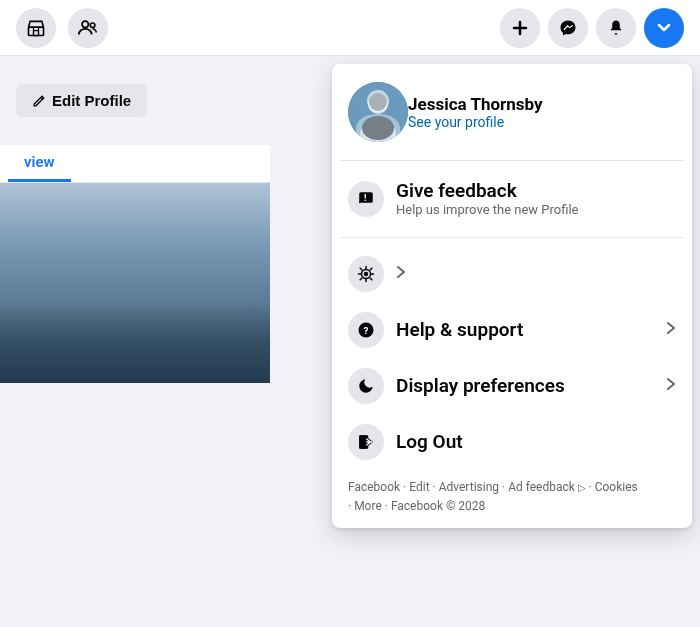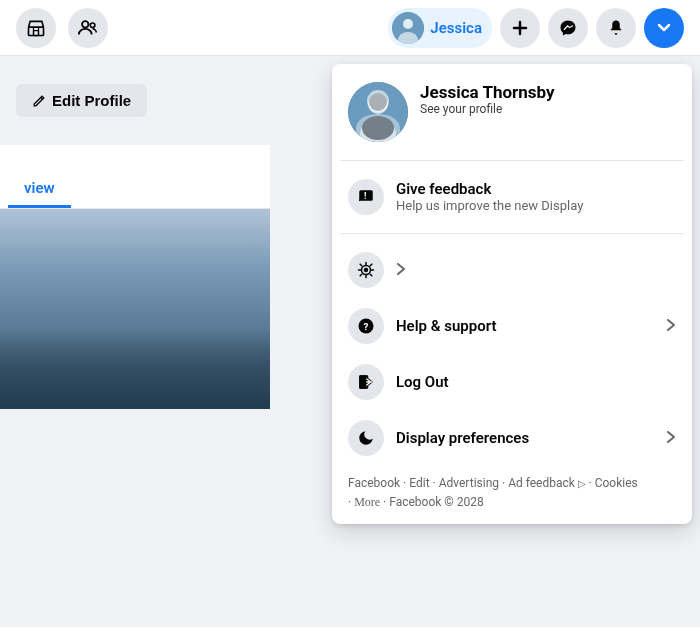--- a/index.html
+++ b/index.html
@@ -143,21 +143,20 @@
       padding: 0 8px;
     }
 
     .profile-tab {
       padding: 8px 16px;
       font-size: 15px;
       font-weight: 600;
       color: #65676b;
       cursor: pointer;
       border-bottom: 3px solid transparent;
-      margin-top: 26px;
     }
 
     .profile-tab.active {
       color: #1877f2;
       border-bottom: 3px solid #1877f2;
     }
 
     .cover-photo {
       margin-top: 0;
       width: 270px;
@@ -194,22 +193,21 @@
       width: 360px;
       background: white;
       border-radius: 8px;
       box-shadow: 0 2px 4px rgba(0,0,0,0.1), 0 8px 24px rgba(0,0,0,0.15);
       padding: 8px;
       overflow: hidden;
     }
 
     .menu-profile-section {
       display: flex;
-      align-items: flex-start;
-      gap: 12px;
+      align-items: center;
       padding: 10px 8px;
       border-radius: 8px;
       cursor: pointer;
     }
 
     .menu-avatar {
       width: 60px;
       height: 60px;
       border-radius: 50%;
       background: linear-gradient(135deg, #5a8fa8, #3d6e8a);
@@ -250,22 +248,22 @@
       flex: 1;
     }
 
     .menu-profile-name {
       font-size: 17px;
       font-weight: 700;
       color: #050505;
     }
 
     .menu-profile-sub {
-      font-size: 12px;
-      color: #404040;
+      font-size: 14px;
+      color: #0369a1;
     }
 
     .menu-divider {
       height: 1px;
       background: #e4e6eb;
       margin: 8px 0;
     }
 
     .menu-item {
       display: flex;
@@ -286,21 +284,21 @@
       justify-content: center;
       font-size: 16px;
       flex-shrink: 0;
     }
 
     .menu-item-content {
       flex: 1;
     }
 
     .menu-item-title {
-      font-size: 15px;
+      font-size: 19px;
       font-weight: 600;
       color: #050505;
     }
 
     .menu-item-subtitle {
       font-size: 13px;
       color: #65676b;
       line-height: 1.3;
     }
 
@@ -336,30 +334,20 @@
         <circle cx="9" cy="8" r="3.5" stroke="#050505" stroke-width="2" fill="none"></circle>
         <circle cx="17" cy="9" r="2.5" stroke="#050505" stroke-width="1.8" fill="none"></circle>
         <path d="M2 19c0-3.31 3.13-6 7-6s7 2.69 7 6" stroke="#050505" stroke-width="2" fill="none"></path>
         <path d="M17 13c2.21 0 4 1.79 4 4" stroke="#050505" stroke-width="1.8" fill="none"></path>
       </svg>
     </button>
   </div>
 
   <div class="navbar-right">
 
-    <div class="profile-pill">
-      <div class="profile-avatar-small">
-        <svg width="32" height="32" viewBox="0 0 32 32">
-          <circle cx="16" cy="16" r="16" fill="#6a9bbf"></circle>
-          <circle cx="16" cy="12" r="5" fill="rgba(255,255,255,0.8)"></circle>
-          <ellipse cx="16" cy="28" rx="10" ry="8" fill="rgba(255,255,255,0.6)"></ellipse>
-        </svg>
-      </div>
-      <span class="profile-pill-name">Jessica</span>
-    </div>
 
     <button class="circle-btn">
       <svg width="16" height="16" viewBox="0 0 16 16">
         <line x1="8" y1="2" x2="8" y2="14" stroke="#050505" stroke-width="2.5" stroke-linecap="round"></line>
         <line x1="2" y1="8" x2="14" y2="8" stroke="#050505" stroke-width="2.5" stroke-linecap="round"></line>
       </svg>
     </button>
 
     <button class="circle-btn">
       <svg width="18" height="18" viewBox="0 0 24 24" fill="none">
@@ -432,21 +420,21 @@
       <div class="menu-item">
         <div class="menu-item-icon">
           <svg width="18" height="18" viewBox="0 0 24 24" fill="none">
             <rect x="3" y="3" width="18" height="14" rx="2" fill="#050505"></rect>
             <path d="M3 17l4-4" stroke="#050505" stroke-width="2"></path>
             <text x="11" y="14" font-size="12" font-weight="bold" fill="white" text-anchor="middle">!</text>
           </svg>
         </div>
         <div class="menu-item-content">
           <div class="menu-item-title">Give feedback</div>
-          <div class="menu-item-subtitle">Help us improve the new Display</div>
+          <div class="menu-item-subtitle">Help us improve the new Profile</div>
         </div>
       </div>
 
       <div class="menu-divider"></div>
 
       <div class="menu-item">
         <div class="menu-item-icon">
           <svg width="18" height="18" viewBox="0 0 24 24" fill="none">
             <circle cx="12" cy="12" r="3" fill="#050505"></circle>
             <path d="M12 2v3M12 19v3M2 12h3M19 12h3M4.22 4.22l2.12 2.12M17.66 17.66l2.12 2.12M4.22 19.78l2.12-2.12M17.66 6.34l2.12-2.12" stroke="#050505" stroke-width="2" stroke-linecap="round"></path>
@@ -473,63 +461,63 @@
         <div class="menu-item-chevron">
           <svg width="10" height="14" viewBox="0 0 10 14">
             <path d="M2 2l6 5-6 5" stroke="#65676b" stroke-width="2" stroke-linecap="round" stroke-linejoin="round" fill="none"></path>
           </svg>
         </div>
       </div>
 
       <div class="menu-item">
         <div class="menu-item-icon">
           <svg width="18" height="18" viewBox="0 0 24 24" fill="none">
+            <path d="M21 12.79A9 9 0 1111.21 3 7 7 0 0021 12.79z" fill="#050505"></path>
+          </svg>
+        </div>
+        <div class="menu-item-content">
+          <div class="menu-item-title">Display preferences</div>
+        </div>
+        <div class="menu-item-chevron">
+          <svg width="10" height="14" viewBox="0 0 10 14">
+            <path d="M2 2l6 5-6 5" stroke="#65676b" stroke-width="2" stroke-linecap="round" stroke-linejoin="round" fill="none"></path>
+          </svg>
+        </div>
+      </div>
+
+      <div class="menu-item">
+        <div class="menu-item-icon">
+          <svg width="18" height="18" viewBox="0 0 24 24" fill="none">
             <rect x="3" y="3" width="12" height="18" rx="1.5" fill="#050505"></rect>
             <path d="M15 8l5 4-5 4" stroke="#050505" stroke-width="2" stroke-linecap="round" stroke-linejoin="round" fill="none"></path>
             <line x1="10" y1="12" x2="20" y2="12" stroke="#050505" stroke-width="2" stroke-linecap="round"></line>
 
             <rect x="3" y="3" width="10" height="18" rx="1.5" fill="#050505"></rect>
             <path d="M13 8l5 4-5 4M13 12h7" stroke="white" stroke-width="1.8" stroke-linecap="round" stroke-linejoin="round" fill="none"></path>
           </svg>
         </div>
         <div class="menu-item-content">
           <div class="menu-item-title">Log Out</div>
-        </div>
-      </div>
-
-      <div class="menu-item">
-        <div class="menu-item-icon">
-          <svg width="18" height="18" viewBox="0 0 24 24" fill="none">
-            <path d="M21 12.79A9 9 0 1111.21 3 7 7 0 0021 12.79z" fill="#050505"></path>
-          </svg>
-        </div>
-        <div class="menu-item-content">
-          <div class="menu-item-title">Display preferences</div>
-        </div>
-        <div class="menu-item-chevron">
-          <svg width="10" height="14" viewBox="0 0 10 14">
-            <path d="M2 2l6 5-6 5" stroke="#65676b" stroke-width="2" stroke-linecap="round" stroke-linejoin="round" fill="none"></path>
-          </svg>
         </div>
       </div>
 
       <div class="menu-footer">
         <span style="cursor:pointer;">Facebook</span>
         <span> · </span>
         <span style="cursor:pointer;">Edit</span>
         <span> · </span>
         <span style="cursor:pointer;">Advertising</span>
         <span> · </span>
         <span style="cursor:pointer;">Ad feedback</span>
         <span style="font-size:10px;">▷</span>
         <span> · </span>
         <span style="cursor:pointer;">Cookies</span>
         <br>
         <span> · </span>
-        <span style="cursor:pointer;font-family:Liberation Serif, serif;">More</span>
+        <span style="cursor:pointer;">More</span>
         <span> · </span>
         <span>Facebook © 2028</span>
       </div>
 
     </div>
   </div>
 
 </div>
 
 </body></html>

